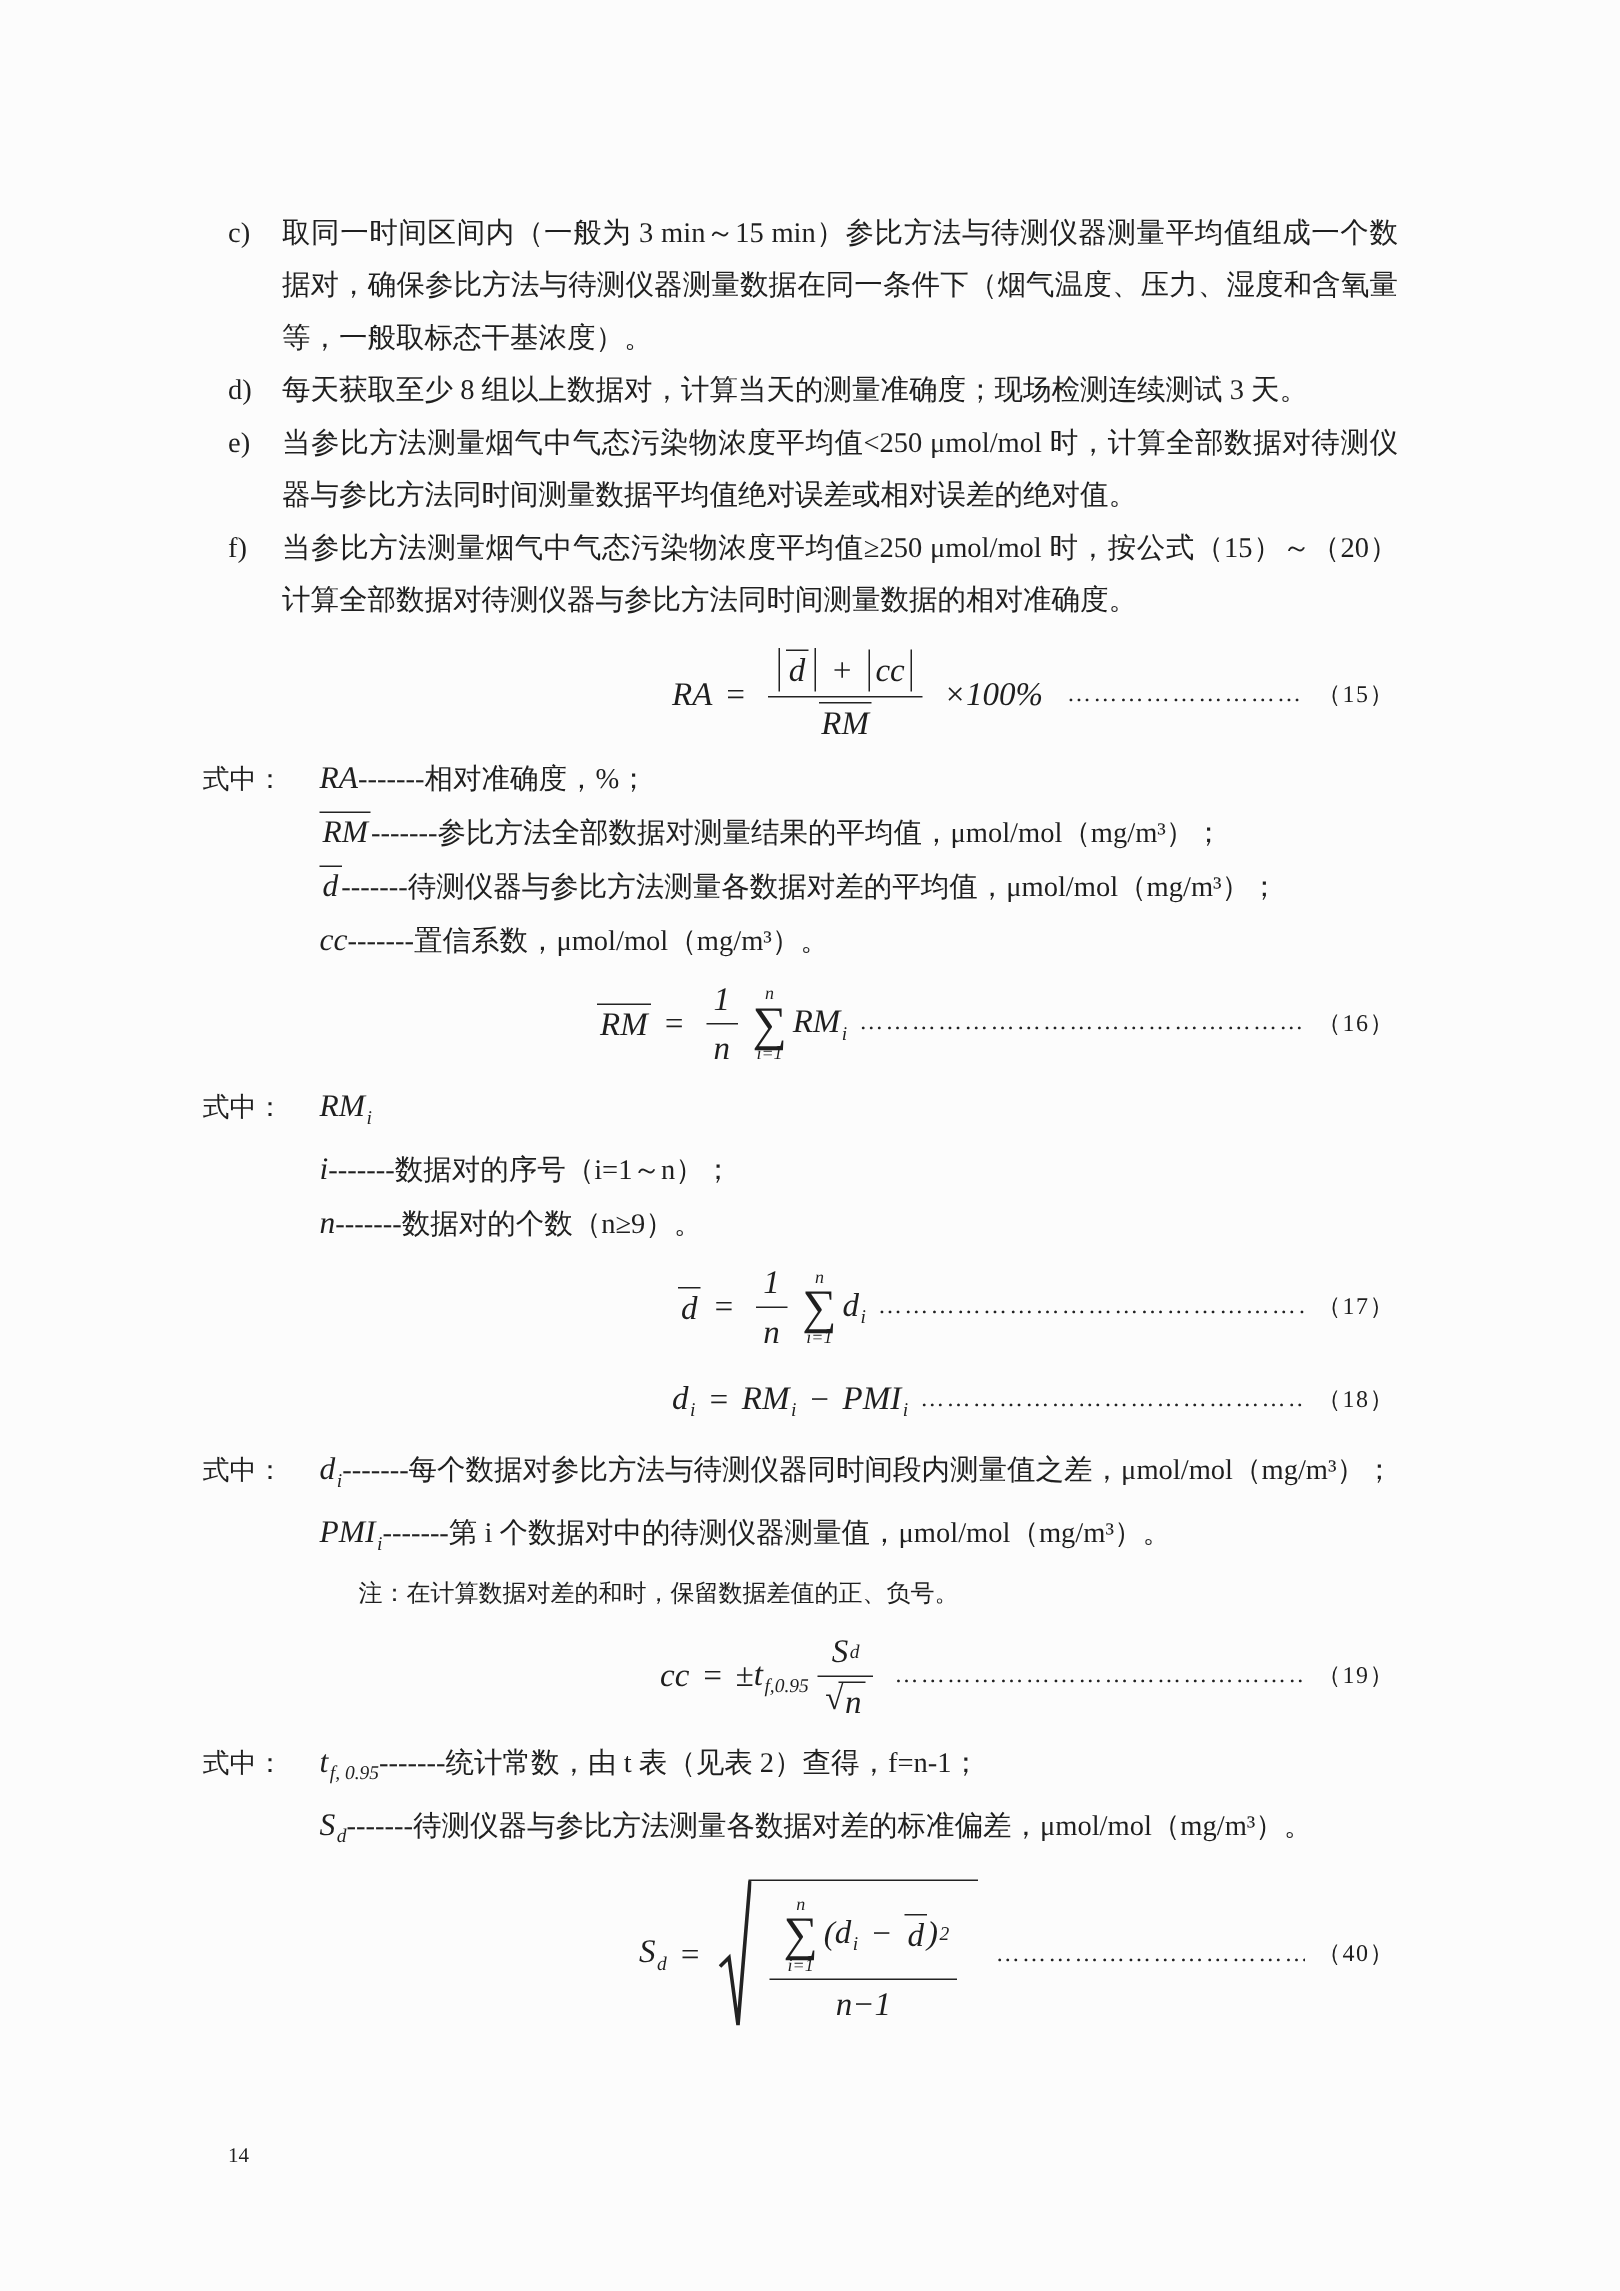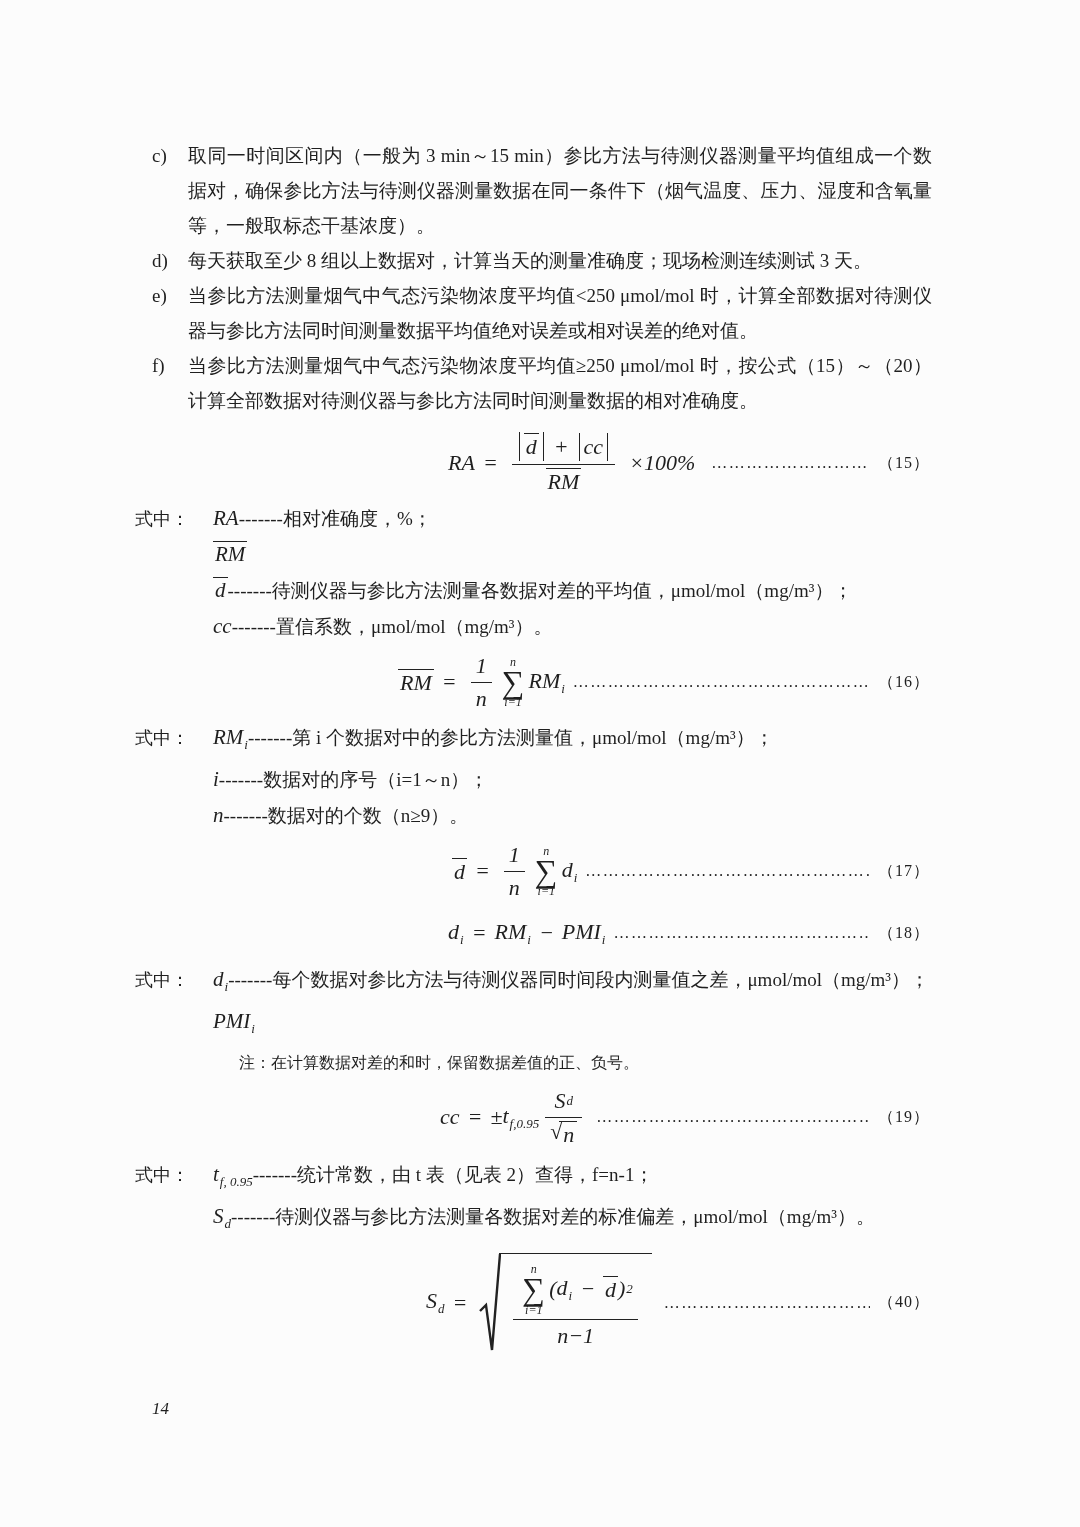--- a/index.html
+++ b/index.html
@@ -46,21 +46,21 @@
   .eq .op{margin:0 8px;}
   .eq .leader{flex:1 1 0;min-width:0;overflow:hidden;white-space:nowrap;font-style:normal;
         font-size:16px;letter-spacing:1.5px;margin:0 8px;color:#222;}
   .eq .eqnum{font-style:normal;font-size:16px;white-space:nowrap;letter-spacing:1px;}
   .eq-15{padding-left:448px;margin:14px 150px 6px 0;}
   .eq-16{padding-left:398px;margin:8px 150px 8px 0;}
   .eq-17{padding-left:452px;margin:8px 150px 8px 0;}
   .eq-18{padding-left:448px;margin:18px 150px 14px 0;}
   .eq-19{padding-left:440px;margin:12px 150px 10px 0;}
   .eq-20{padding-left:426px;margin:12px 150px 0 0;}
-  .page-num{position:absolute;left:152px;top:1399px;font-size:17px;font-style:italic;}
+  .page-num{position:absolute;left:152px;top:1430px;font-size:14px;}
 </style>
 </head>
 <body>
 
 <div class="page">
   <div class="content">
 
     <div class="clauses">
       <div class="clause">
         <span class="clause-label">c)</span>
@@ -100,20 +100,21 @@
 
     <div class="defs">
       <div class="def-line">
         <span class="def-prefix">式中：</span>
         <span class="term">RA</span>
         <span class="desc">-------相对准确度，%；</span>
       </div>
       <div class="def-line">
         <span class="def-prefix empty">式中：</span>
         <span class="term"><span class="ov">RM</span></span>
+        <span class="desc"> -------参比方法全部数据对测量结果的平均值，μmol/mol（mg/m³）；</span>
       </div>
       <div class="def-line">
         <span class="def-prefix empty">式中：</span>
         <span class="term"><span class="ov">d</span></span>
         <span class="desc"> -------待测仪器与参比方法测量各数据对差的平均值，μmol/mol（mg/m³）；</span>
       </div>
       <div class="def-line">
         <span class="def-prefix empty">式中：</span>
         <span class="term">cc</span>
         <span class="desc">-------置信系数，μmol/mol（mg/m³）。</span>
@@ -134,21 +135,20 @@
       </span>
       <span><span>RM</span><span class="sb">i</span></span>
       <span class="leader">………………………………………………………………………………</span>
       <span class="eqnum">（16）</span>
     </div>
 
     <div class="defs">
       <div class="def-line">
         <span class="def-prefix">式中：</span>
         <span class="term"><span>RM</span><span class="sb">i</span></span>
-        <span class="desc">-------第 i 个数据对中的参比方法测量值，μmol/mol（mg/m³）；</span>
       </div>
       <div class="def-line">
         <span class="def-prefix empty">式中：</span>
         <span class="term">i</span>
         <span class="desc"> -------数据对的序号（i=1～n）；</span>
       </div>
       <div class="def-line">
         <span class="def-prefix empty">式中：</span>
         <span class="term">n</span>
         <span class="desc"> -------数据对的个数（n≥9）。</span>
@@ -184,20 +184,21 @@
 
     <div class="defs">
       <div class="def-line">
         <span class="def-prefix">式中：</span>
         <span class="term"><span>d</span><span class="sb">i</span></span>
         <span class="desc"> -------每个数据对参比方法与待测仪器同时间段内测量值之差，μmol/mol（mg/m³）；</span>
       </div>
       <div class="def-line">
         <span class="def-prefix empty">式中：</span>
         <span class="term"><span>PMI</span><span class="sb">i</span></span>
+        <span class="desc"> -------第 i 个数据对中的待测仪器测量值，μmol/mol（mg/m³）。</span>
       </div>
       <div class="note">注：在计算数据对差的和时，保留数据差值的正、负号。</div>
     </div>
 
     <div class="eq eq-19">
       <span>cc</span>
       <span class="op">=</span>
       <span>±</span>
       <span><span>t</span><span class="sb">f,0.95</span></span>
       <span class="frac">

